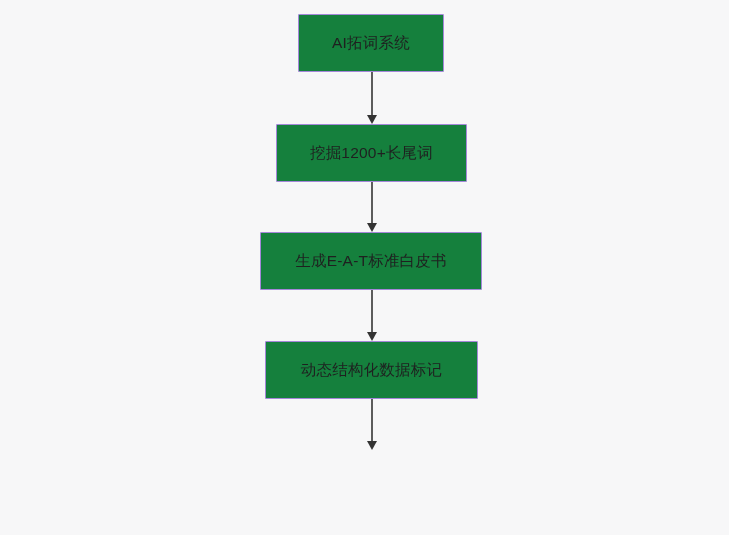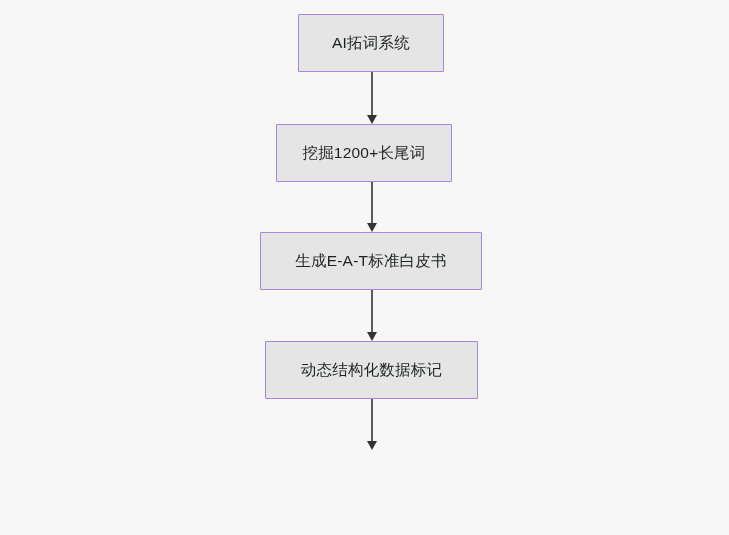--- a/index.html
+++ b/index.html
@@ -14,21 +14,21 @@
     overflow: hidden;
   }
   #flow-canvas {
     position: relative;
     width: 729px;
     height: 535px;
   }
   .node {
     position: absolute;
     box-sizing: border-box;
-    background: #e5e5e5;
+    background: #15803d;
     border: 1px solid #a487d9;
     border-radius: 1px;
     display: flex;
     align-items: center;
     justify-content: center;
     color: #1f2020;
     font-size: 15.5px;
     line-height: 1.2;
     letter-spacing: 0.2px;
     white-space: nowrap;
@@ -80,21 +80,21 @@
 
   <div class="edge" style="left:371px; top:399px; height:51px;">
     <div class="edge-line" style="height:43px;"></div>
     <div class="edge-head" style="top:42px;"></div>
   </div>
 
   <div class="node" style="left:298px; top:14px; width:146px; height:58px;">
     <span class="node-label">AI拓词系统</span>
   </div>
 
-  <div class="node" style="left:276px; top:124px; width:176px; height:58px;">
+  <div class="node" style="left:276px; top:124px; width:191px; height:58px;">
     <span class="node-label">挖掘1200+长尾词</span>
   </div>
 
   <div class="node" style="left:265px; top:341px; width:213px; height:58px;">
     <span class="node-label">动态结构化数据标记</span>
   </div>
 
   <div class="node" style="left:260px; top:232px; width:222px; height:58px;">
     <span class="node-label">生成E-A-T标准白皮书</span>
   </div>

